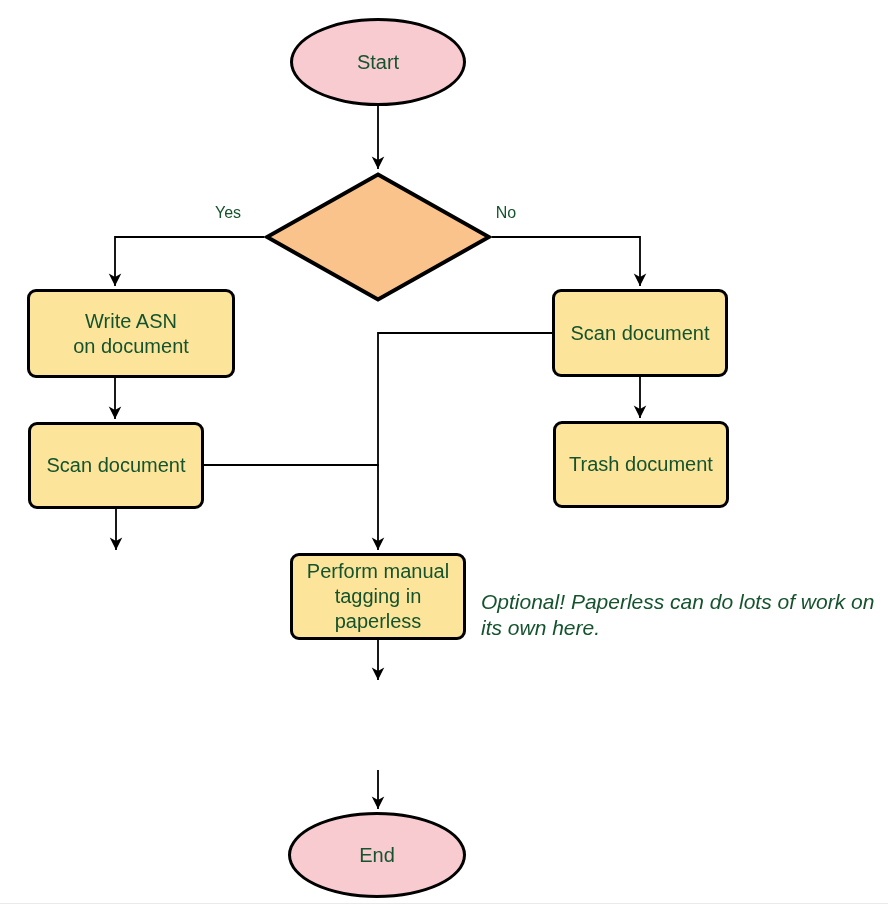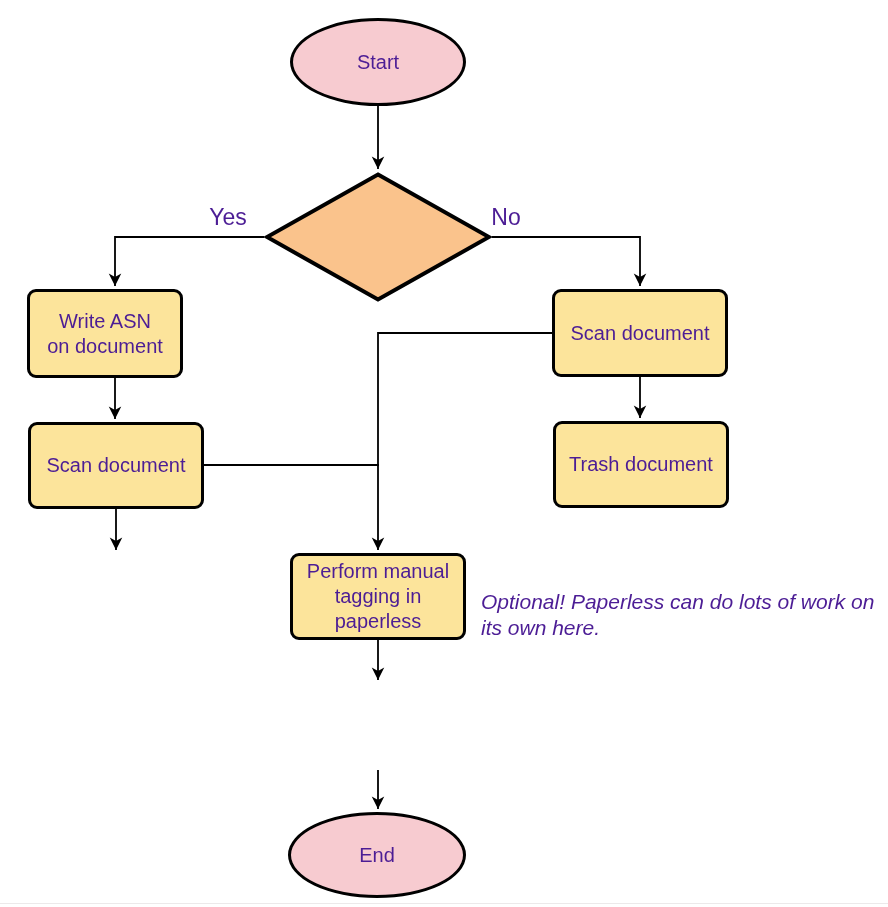--- a/index.html
+++ b/index.html
@@ -2,21 +2,21 @@
 <html style="--canvas-bg: #ffffff; --terminal-fill: #f7cbd0; --decision-fill: #fac38c; --process-fill: #fce49b; --stroke: #000000; --footer-line: #ece9ea;"><head>
 <meta charset="utf-8">
 <style>
   html, body { margin: 0; padding: 0; background: #ffffff; }
   #canvas {
     position: relative;
     width: 888px;
     height: 907px;
     background: var(--canvas-bg, #ffffff);
     font-family: "Liberation Sans", sans-serif;
-    color: #4c1d95;
+    color: #14532d;
     overflow: hidden;
   }
   #edges {
     position: absolute;
     left: 0; top: 0;
     width: 888px; height: 907px;
   }
   .edge {
     fill: none;
     stroke: var(--stroke, #000);
@@ -41,21 +41,21 @@
   .terminal {
     background: var(--terminal-fill, #f7cbd0);
     border: 3px solid var(--stroke, #000);
     border-radius: 50%;
   }
   .decision { background: transparent; border: none; }
   .decision svg { position: absolute; left: 0; top: 0; }
   .decision .node-label { position: relative; }
   .edge-label {
     position: absolute;
-    font-size: 23px;
+    font-size: 16px;
     text-align: center;
   }
   .note {
     position: absolute;
     left: 481px;
     top: 589px;
     width: 410px;
     font-size: 21px;
     font-style: italic;
     line-height: 1.22;
@@ -94,21 +94,21 @@
   <div class="node terminal" style="left:290px; top:18px; width:176px; height:88px;">
     <span class="node-label">Start</span>
   </div>
 
   <div class="node decision" style="left:264px; top:172px; width:228px; height:130px;">
     <svg width="228" height="130" viewBox="0 0 228 130">
       <polygon points="114,2.5 225,65 114,127.5 3,65" style="fill:var(--decision-fill,#fac38c); stroke:var(--stroke,#000); stroke-width:4; stroke-linejoin:miter;"></polygon>
     </svg>
   </div>
 
-  <div class="node process" style="left:27px; top:289px; width:156px; height:89px;">
+  <div class="node process" style="left:27px; top:289px; width:208px; height:89px;">
     <span class="node-label">Write ASN
 on document</span>
   </div>
 
   <div class="node process" style="left:28px; top:422px; width:176px; height:87px;">
     <span class="node-label">Scan document</span>
   </div>
 
 
   <div class="node process" style="left:552px; top:289px; width:176px; height:88px;">

